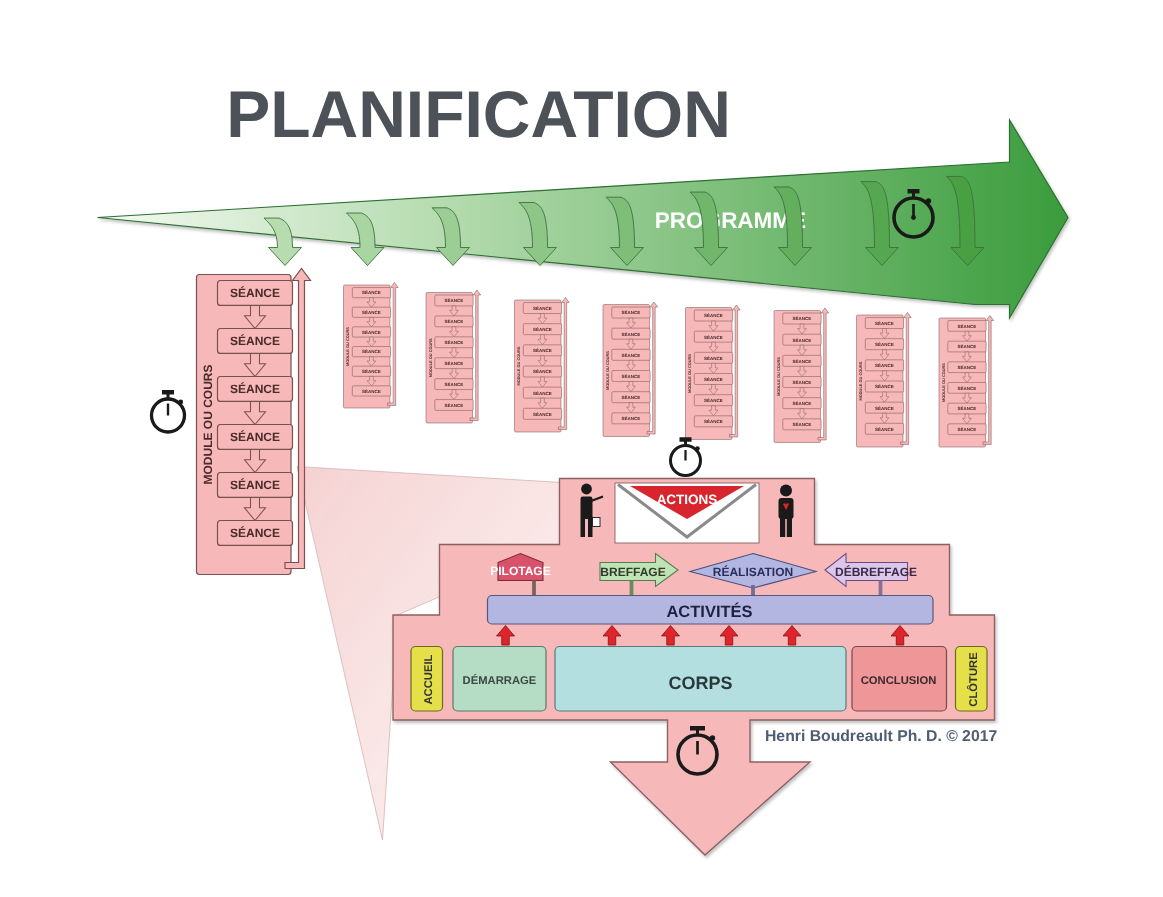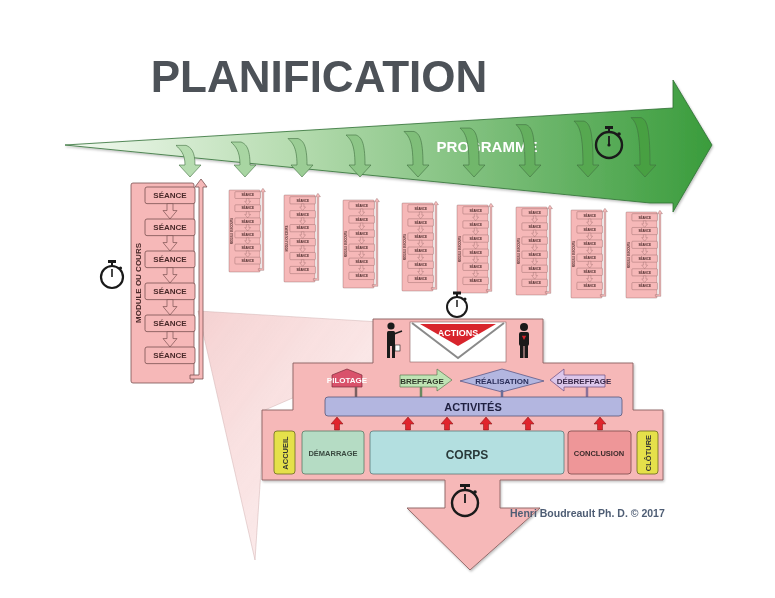--- a/index.html
+++ b/index.html
@@ -1,21 +1,21 @@
 <!DOCTYPE html>
 <html><head>
 <meta charset="utf-8">
 <style>
   html, body { margin: 0; padding: 0; background: #ffffff; }
   body { width: 775px; height: 598px; position: relative; overflow: hidden;
          font-family: "Liberation Sans", sans-serif; }
   #stage { position: absolute; left: 0; top: 0; }
   .title { position: absolute; left: 0; width: 638px; top: 52px; text-align: center;
            font-size: 44px; font-weight: bold; color: #4d5258; letter-spacing: 0px; }
-  .credit { position: absolute; left: 510px; top: 507px; font-size: 10.5px; font-weight: bold; color: #4e5d74; }
+  .credit { position: absolute; left: 510px; top: 485px; font-size: 10.5px; font-weight: bold; color: #4e5d74; }
   svg text { font-family: "Liberation Sans", sans-serif; font-weight: bold; }
 </style>
 </head>
 <body>
 
 <div class="title">PLANIFICATION</div>
 
 <svg id="stage" width="775" height="598" viewBox="0 0 775 598">
   <defs>
     <linearGradient id="gArrow" x1="0" y1="0" x2="1" y2="0">

